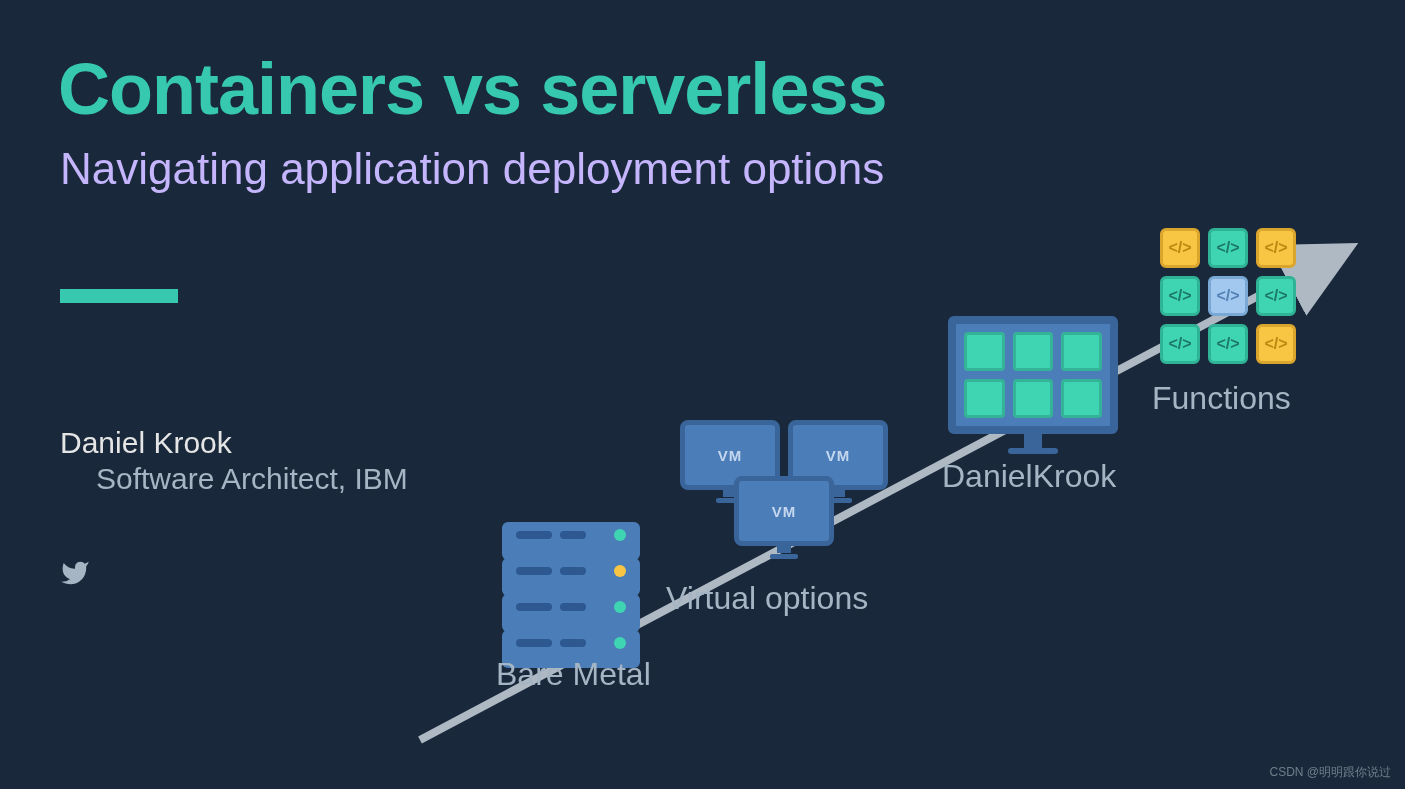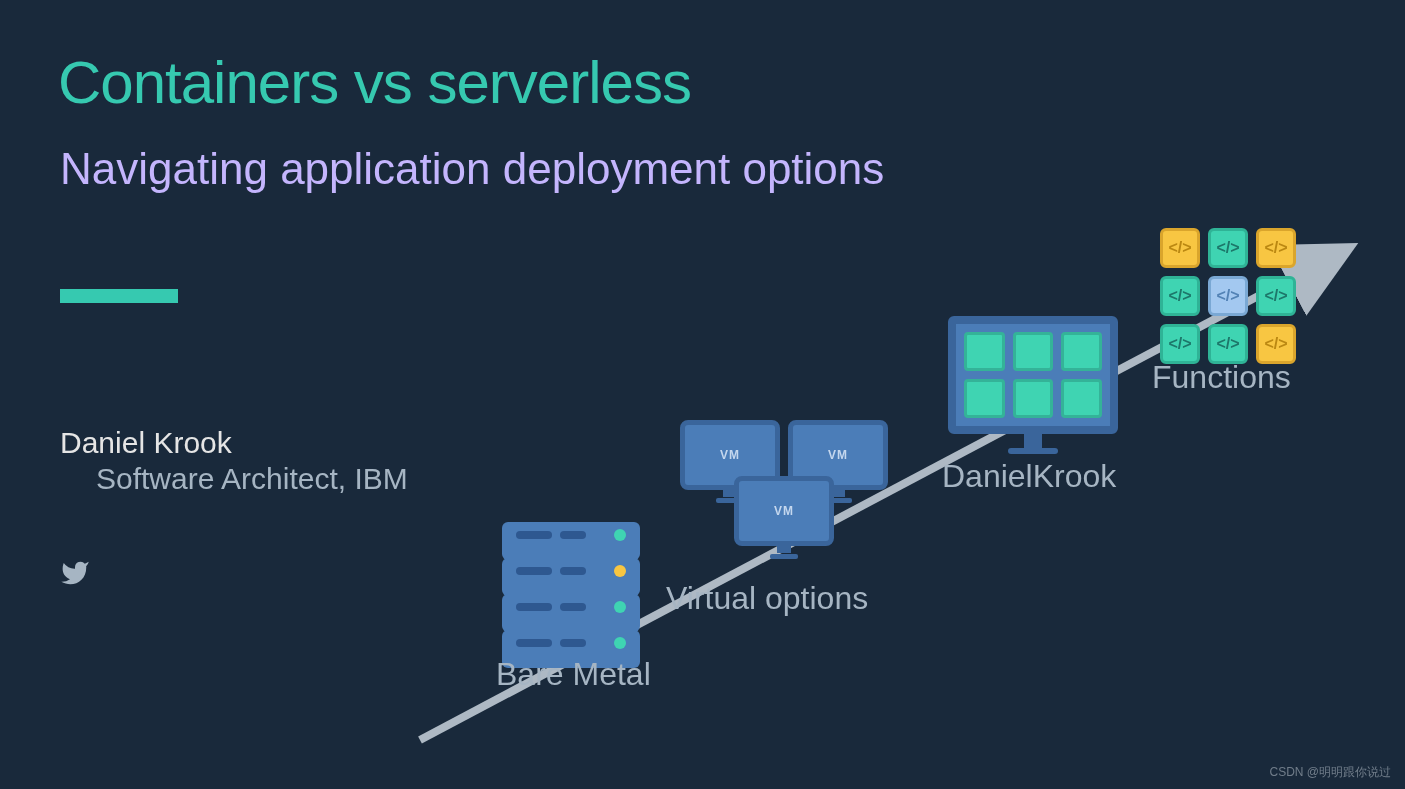--- a/index.html
+++ b/index.html
@@ -9,22 +9,22 @@
     background: #19293b;
     font-family: "Helvetica Neue", Arial, sans-serif;
     position: relative;
     overflow: hidden;
   }
   .title {
     position: absolute;
     left: 58px;
     top: 48px;
     color: #36c9b0;
-    font-size: 60px;
-    font-weight: 400;
+    font-size: 72px;
+    font-weight: 700;
     letter-spacing: -1px;
   }
   .subtitle {
     position: absolute;
     left: 60px;
     top: 144px;
     color: #c4b5fd;
     font-size: 44px;
     font-weight: 300;
   }
@@ -113,21 +113,21 @@
     position: absolute;
     width: 100px;
     height: 70px;
     background: #4b7db8;
     border: 5px solid #3a659b;
     border-radius: 8px;
     display: flex;
     align-items: center;
     justify-content: center;
     color: #c4d7ee;
-    font-size: 12px;
+    font-size: 15px;
     font-weight: 700;
     letter-spacing: 1px;
   }
   .vm::after {
     content: "";
     position: absolute;
     bottom: -12px;
     left: 50%;
     transform: translateX(-50%);
     width: 14px;
@@ -286,15 +286,15 @@
   <div class="fn y">&lt;/&gt;</div>
     <div class="fn g">&lt;/&gt;</div>
     <div class="fn y">&lt;/&gt;</div>
   <div class="fn g">&lt;/&gt;</div>
     <div class="fn b">&lt;/&gt;</div>
     <div class="fn g">&lt;/&gt;</div>
   <div class="fn g">&lt;/&gt;</div>
     <div class="fn g">&lt;/&gt;</div>
     <div class="fn y">&lt;/&gt;</div>
 </div>
-<div class="label" style="left:1152px; top:359px;">Functions</div>
+<div class="label" style="left:1152px; top:380px;">Functions</div>
 
 <div class="watermark">CSDN @明明跟你说过</div>
 
 </body></html>

